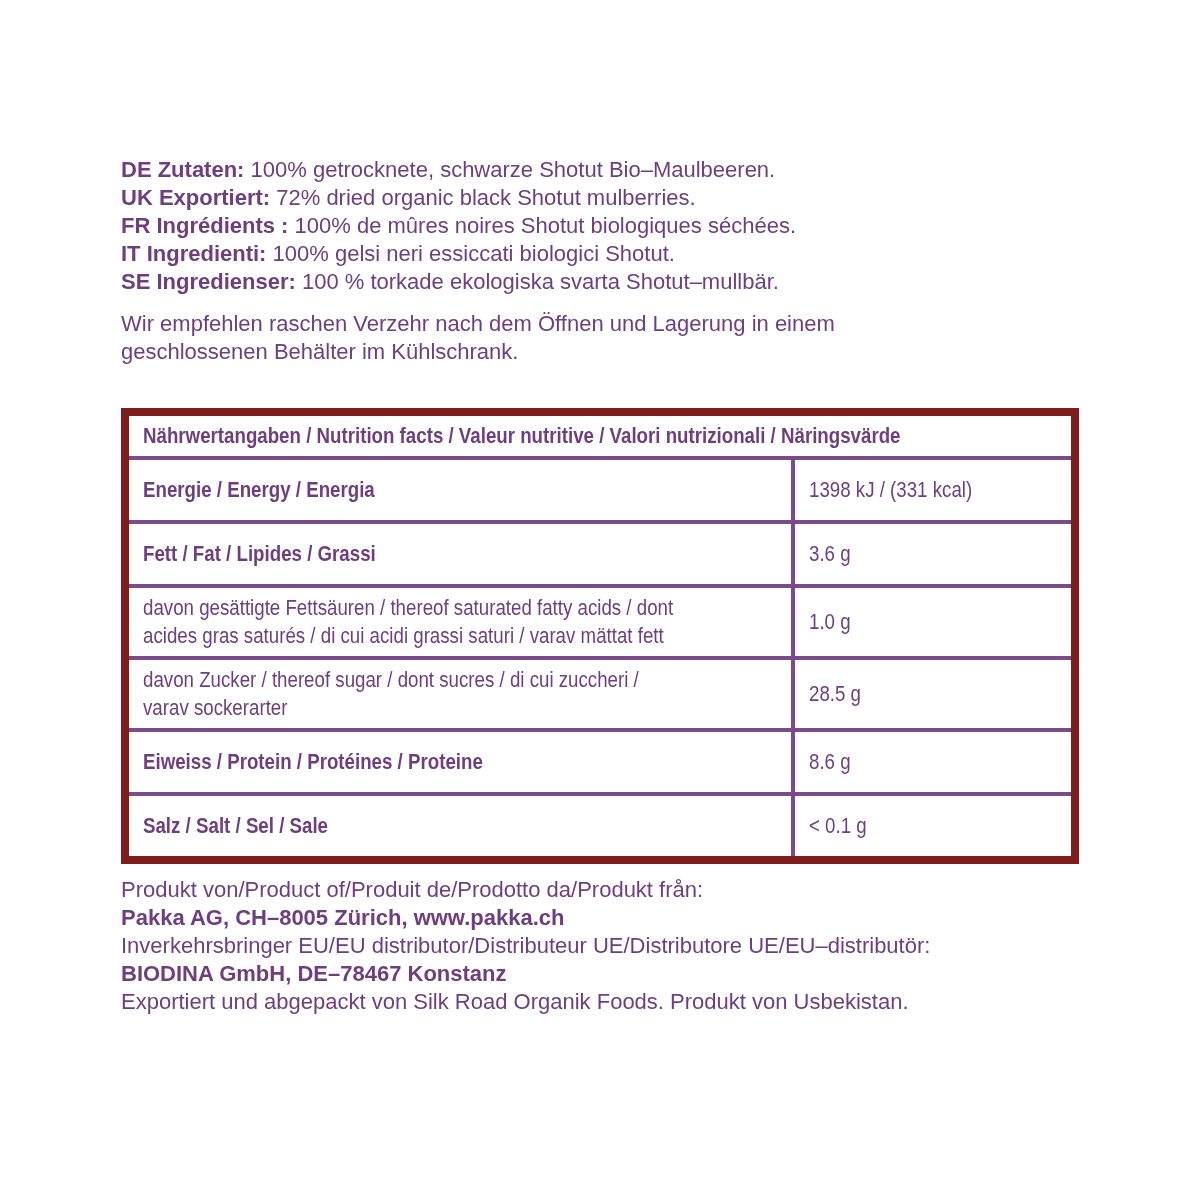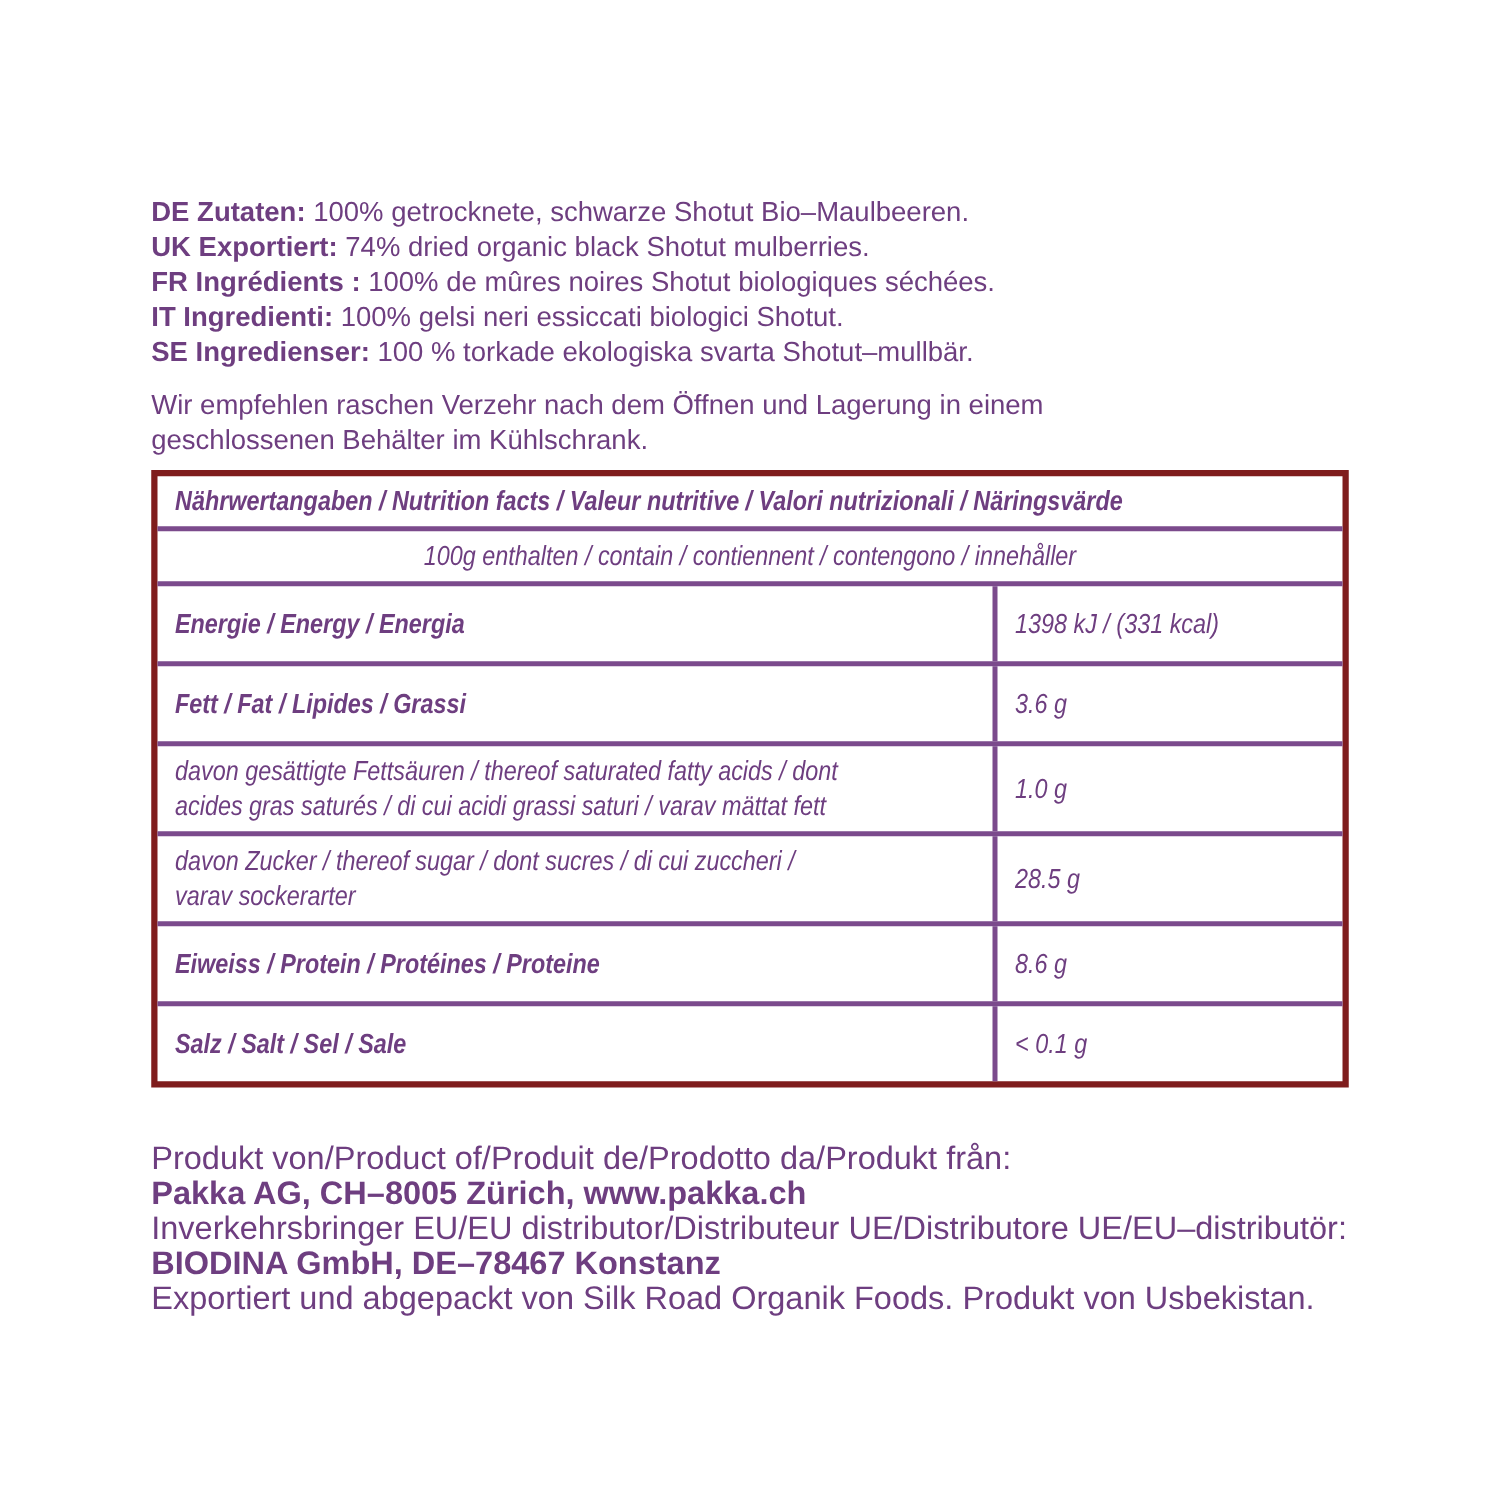--- a/index.html
+++ b/index.html
@@ -25,25 +25,24 @@
   
   .ingredients { font-size: 22px; line-height: 28px; }
   .ing-line { white-space: nowrap; }
   .ing-prefix { font-weight: bold; }
 
   
   .storage-note { margin-top: 14px; font-size: 22px; line-height: 28px; }
 
   
   .ntable {
-    margin-top: 10px;
-    border: 5px solid #7f1d1d;
+    margin-top: 42px;
+    border: 8px solid #7f1d1d;
     font-size: 22px;
     line-height: 28px;
-    font-style: italic;
   }
   .t-title {
     font-weight: bold;
     padding: 6px 14px;
     border-bottom: 4px solid #7B4A8C;
     overflow: hidden;
   }
   .t-title-inner {
     display: inline-block;
     white-space: nowrap;
@@ -90,47 +89,44 @@
     overflow: hidden;
   }
   .t-value-inner {
     display: inline-block;
     white-space: nowrap;
     transform: scaleX(0.85);
     transform-origin: 0 50%;
   }
 
   
-  .footer { margin-top: 42px; font-size: 26px; line-height: 28px; }
+  .footer { margin-top: 12px; font-size: 22px; line-height: 28px; }
   .f-line.bold { font-weight: bold; }
 </style>
 </head>
 <body>
 
 <div class="content">
 
   <div class="ingredients">
     <div class="ing-line"><span class="ing-prefix">DE Zutaten:</span><span> 100% getrocknete, schwarze Shotut Bio–Maulbeeren.</span></div>
-    <div class="ing-line"><span class="ing-prefix">UK Exportiert:</span><span> 74% dried organic black Shotut mulberries.</span></div>
+    <div class="ing-line"><span class="ing-prefix">UK Exportiert:</span><span> 72% dried organic black Shotut mulberries.</span></div>
     <div class="ing-line"><span class="ing-prefix">FR Ingrédients :</span><span> 100% de mûres noires Shotut biologiques séchées.</span></div>
     <div class="ing-line"><span class="ing-prefix">IT Ingredienti:</span><span> 100% gelsi neri essiccati biologici Shotut.</span></div>
     <div class="ing-line"><span class="ing-prefix">SE Ingredienser:</span><span> 100 % torkade ekologiska svarta Shotut–mullbär.</span></div>
   </div>
 
   <div class="storage-note">
     <div>Wir empfehlen raschen Verzehr nach dem Öffnen und Lagerung in einem</div>
     <div>geschlossenen Behälter im Kühlschrank.</div>
   </div>
 
   <div class="ntable">
     <div class="t-title">
       <span class="t-title-inner">Nährwertangaben / Nutrition facts / Valeur nutritive / Valori nutrizionali / Näringsvärde</span>
-    </div>
-    <div class="t-sub">
-      <span class="t-sub-inner">100g enthalten / contain / contiennent / contengono / innehåller</span>
     </div>
 
     <div class="t-row">
       <div class="t-label bold">
           <span class="t-label-inner">Energie / Energy / Energia</span>
         </div>
       <div class="t-value">
           <span class="t-value-inner">1398 kJ / (331 kcal)</span>
         </div>
     </div>

